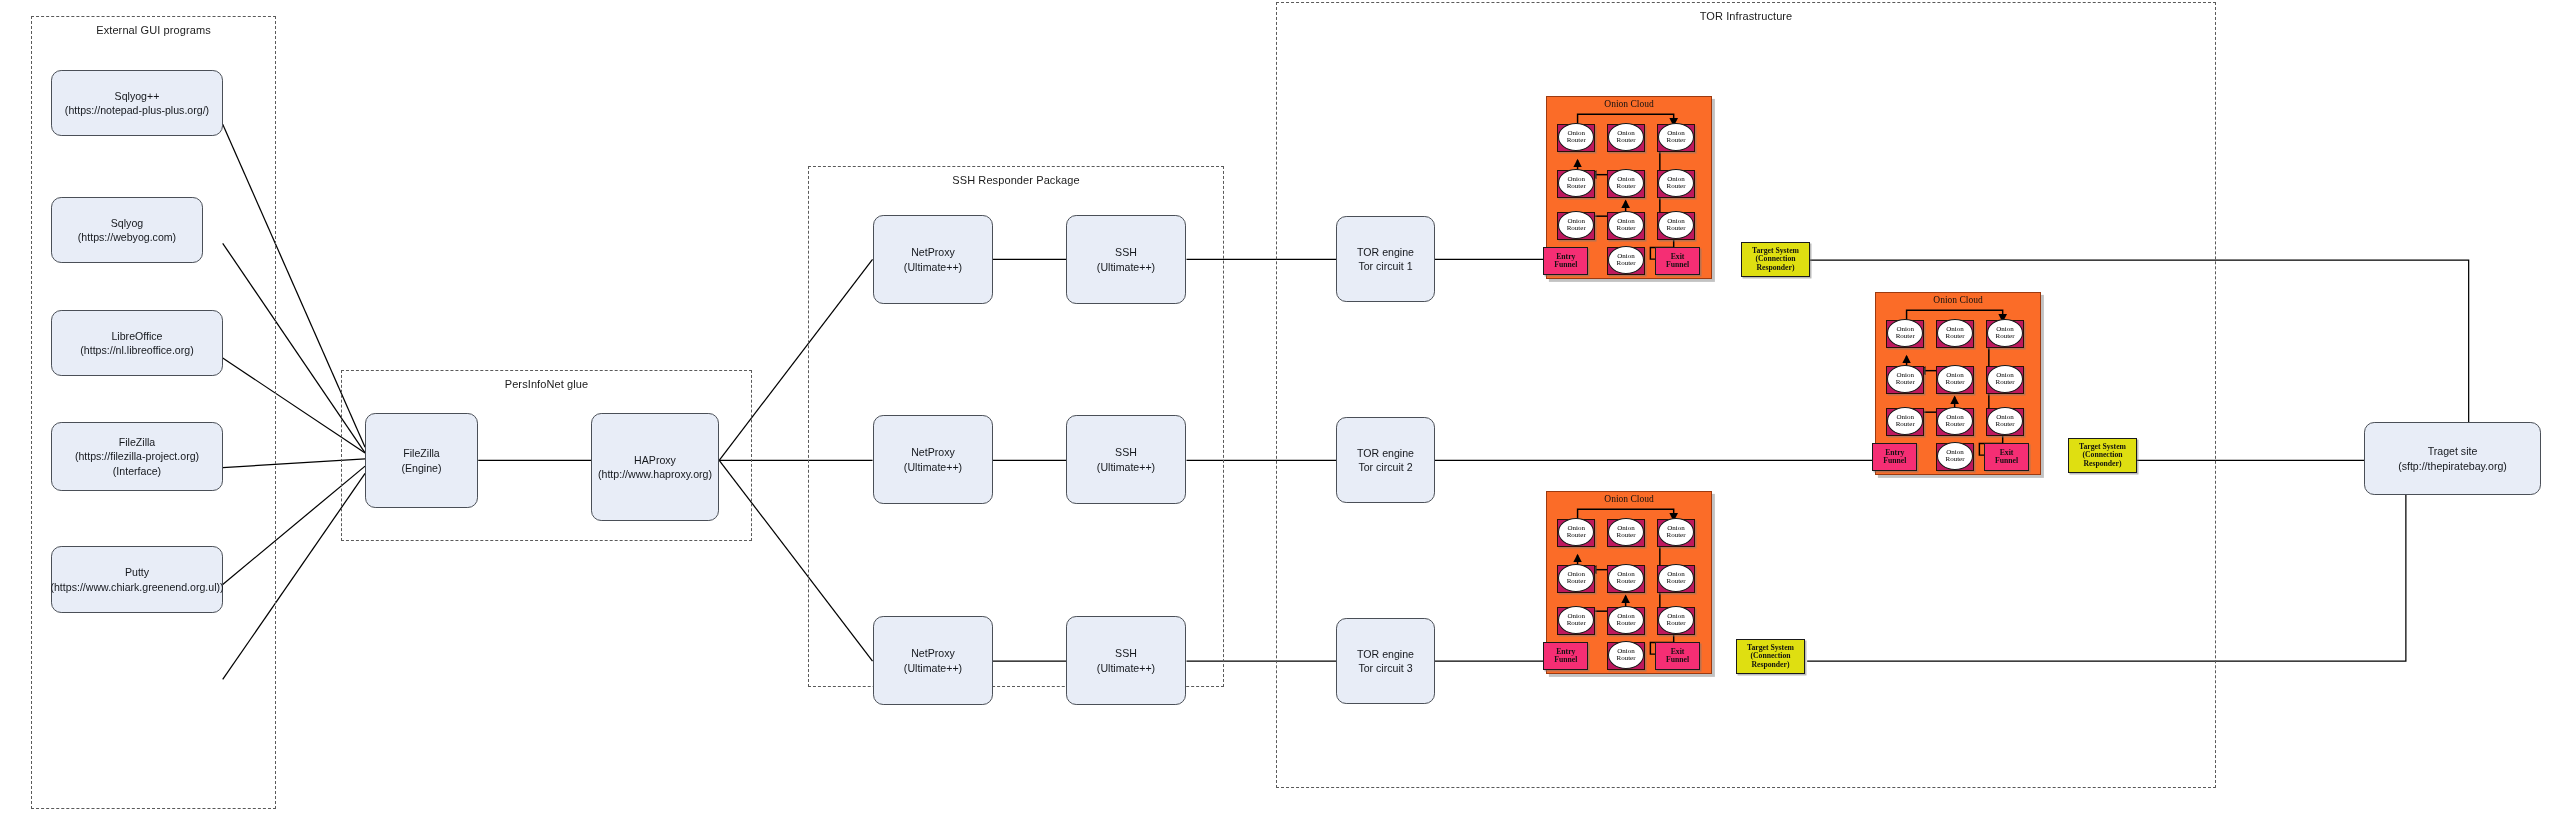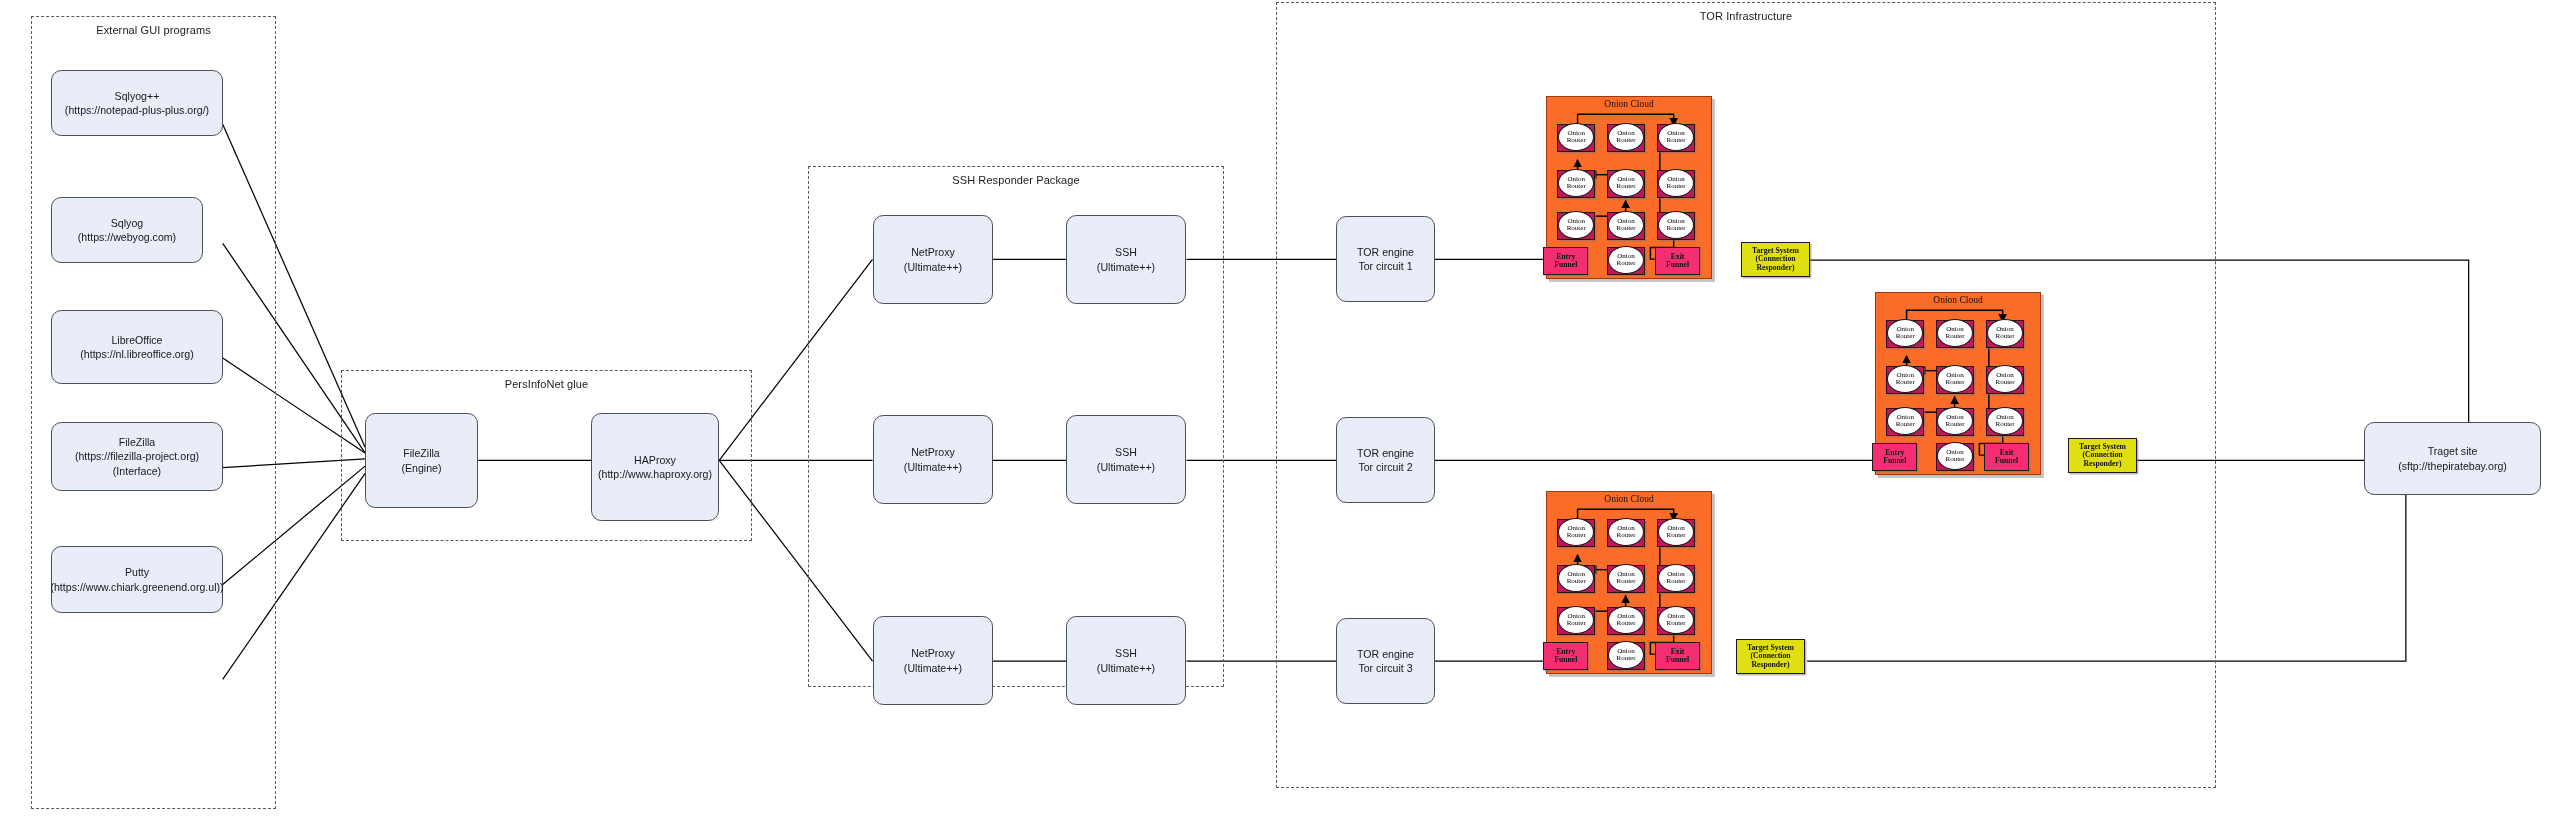--- a/index.html
+++ b/index.html
@@ -99,21 +99,21 @@
     </div>
   </div>
 
   <div class="node" style="left:51px;top:197px;width:152px;height:66px;">
     <div>
       <span class="ln">Sqlyog</span>
       <span class="ln">(https://webyog.com)</span>
     </div>
   </div>
 
-  <div class="node" style="left:51px;top:310px;width:172px;height:74px;">
+  <div class="node" style="left:51px;top:310px;width:172px;height:66px;">
     <div>
       <span class="ln">LibreOffice</span>
       <span class="ln">(https://nl.libreoffice.org)</span>
     </div>
   </div>
 
   <div class="node" style="left:51px;top:422px;width:172px;height:69px;">
     <div>
       <span class="ln">FileZilla</span>
       <span class="ln">(https://filezilla-project.org)</span>

